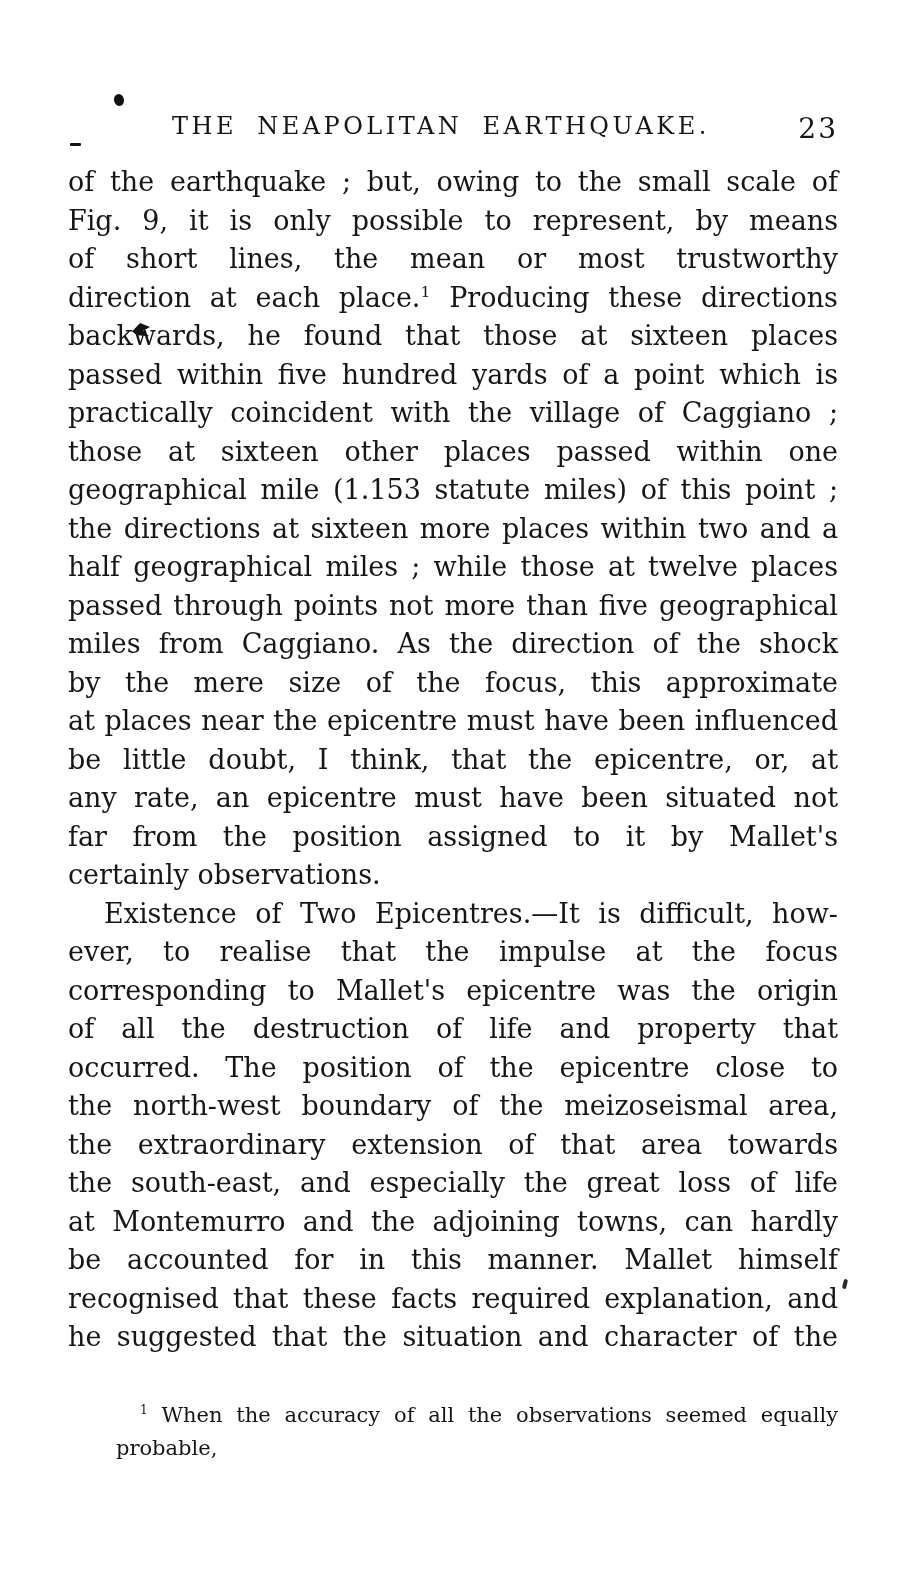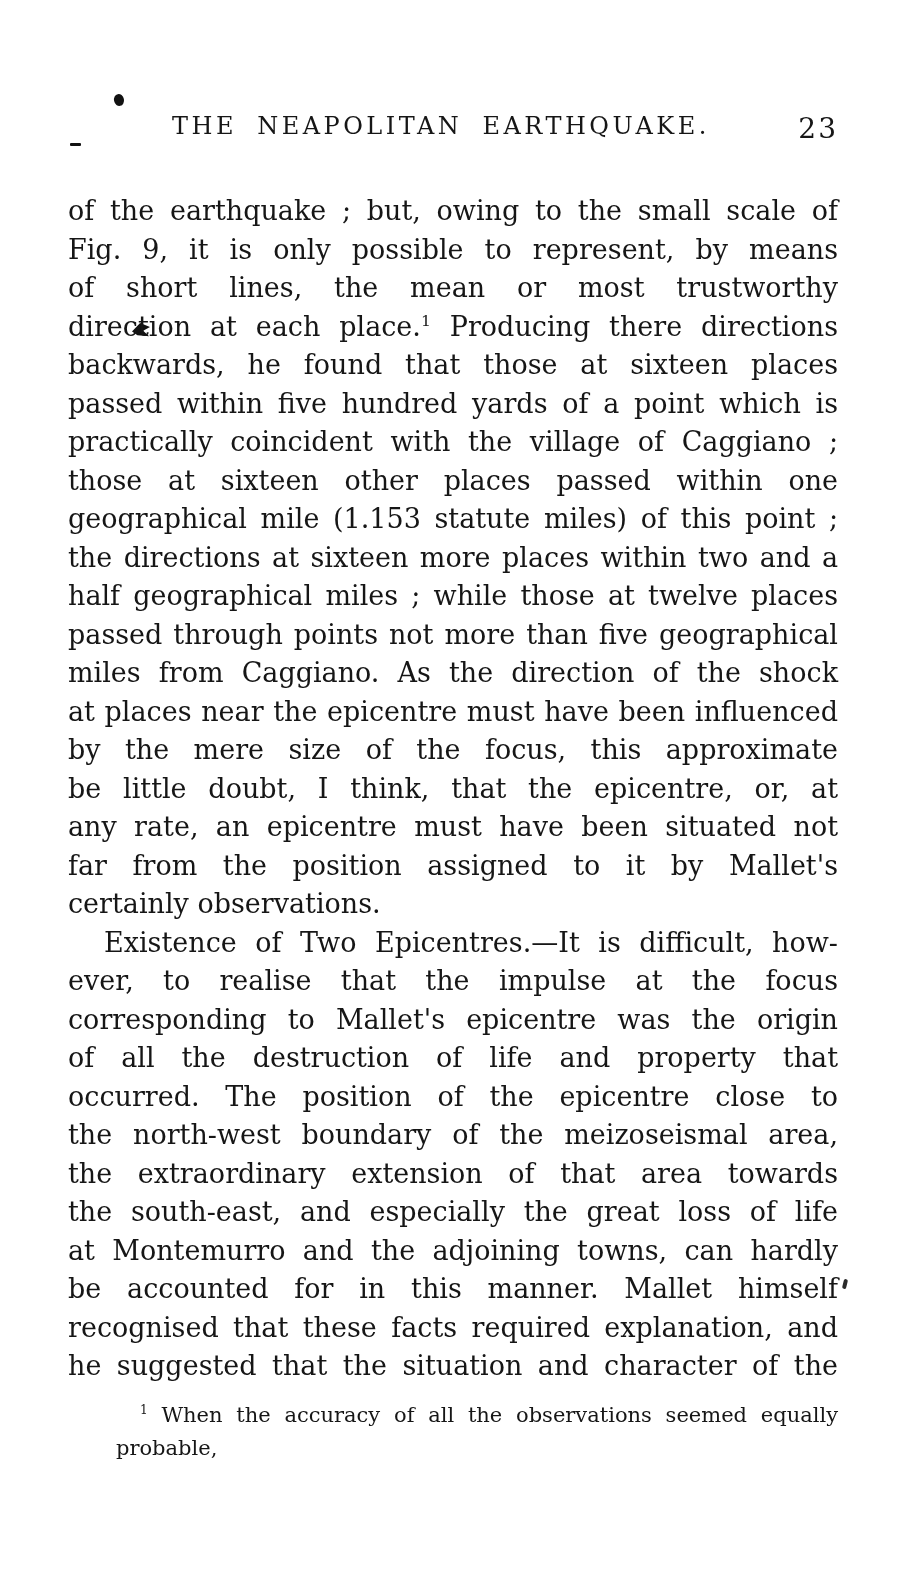--- a/index.html
+++ b/index.html
@@ -38,21 +38,20 @@
     font-size: 28px;
     letter-spacing: 2px;
   }
 
   
   .body-text {
     position: absolute;
     left: 68px;
     top: 163px;
     width: 770px;
-    margin-top: 29px;
   }
   .line {
     font-size: 27px;
     line-height: 38.5px;
     text-align: justify;
     text-align-last: justify;
   }
   .line.endp { text-align-last: left; }
   .line.indent1 { text-indent: 36px; }
   .it { }
@@ -114,32 +113,32 @@
 
   <header class="running-head">
     <div class="head-title">THE NEAPOLITAN EARTHQUAKE.</div>
     <div class="page-number">23</div>
   </header>
 
   <main class="body-text">
       <div class="line"><span>of the earthquake ; but, owing to the small scale of</span></div>
       <div class="line"><span>Fig. 9, it is only possible to represent, by means</span></div>
       <div class="line"><span>of short lines, the mean or most trustworthy</span></div>
-      <div class="line"><span>direction at each place.</span><sup>1</sup><span> Producing there directions</span></div>
+      <div class="line"><span>direction at each place.</span><sup>1</sup><span> Producing these directions</span></div>
       <div class="line"><span>backwards, he found that those at sixteen places</span></div>
       <div class="line"><span>passed within five hundred yards of a point which is</span></div>
       <div class="line"><span>practically coincident with the village of Caggiano ;</span></div>
       <div class="line"><span>those at sixteen other places passed within one</span></div>
       <div class="line"><span>geographical mile (1.153 statute miles) of this point ;</span></div>
       <div class="line"><span>the directions at sixteen more places within two and a</span></div>
       <div class="line"><span>half geographical miles ; while those at twelve places</span></div>
       <div class="line"><span>passed through points not more than five geographical</span></div>
       <div class="line"><span>miles from Caggiano. As the direction of the shock</span></div>
+      <div class="line"><span>by the mere size of the focus, this approximate</span></div>
       <div class="line"><span>at places near the epicentre must have been influenced</span></div>
-      <div class="line"><span>by the mere size of the focus, this approximate</span></div>
       <div class="line"><span>be little doubt, I think, that the epicentre, or, at</span></div>
       <div class="line"><span>any rate, </span><span class="it">an</span><span> epicentre must have been situated not</span></div>
       <div class="line"><span>far from the position assigned to it by Mallet's</span></div>
       <div class="line endp"><span>certainly observations.</span></div>
       <div class="line indent1"><span class="it">Existence of Two Epicentres.</span><span>—It is difficult, how-</span></div>
       <div class="line"><span>ever, to realise that the impulse at the focus</span></div>
       <div class="line"><span>corresponding to Mallet's epicentre was the origin</span></div>
       <div class="line"><span>of all the destruction of life and property that</span></div>
       <div class="line"><span>occurred. The position of the epicentre close to</span></div>
       <div class="line"><span>the north-west boundary of the meizoseismal area,</span></div>

